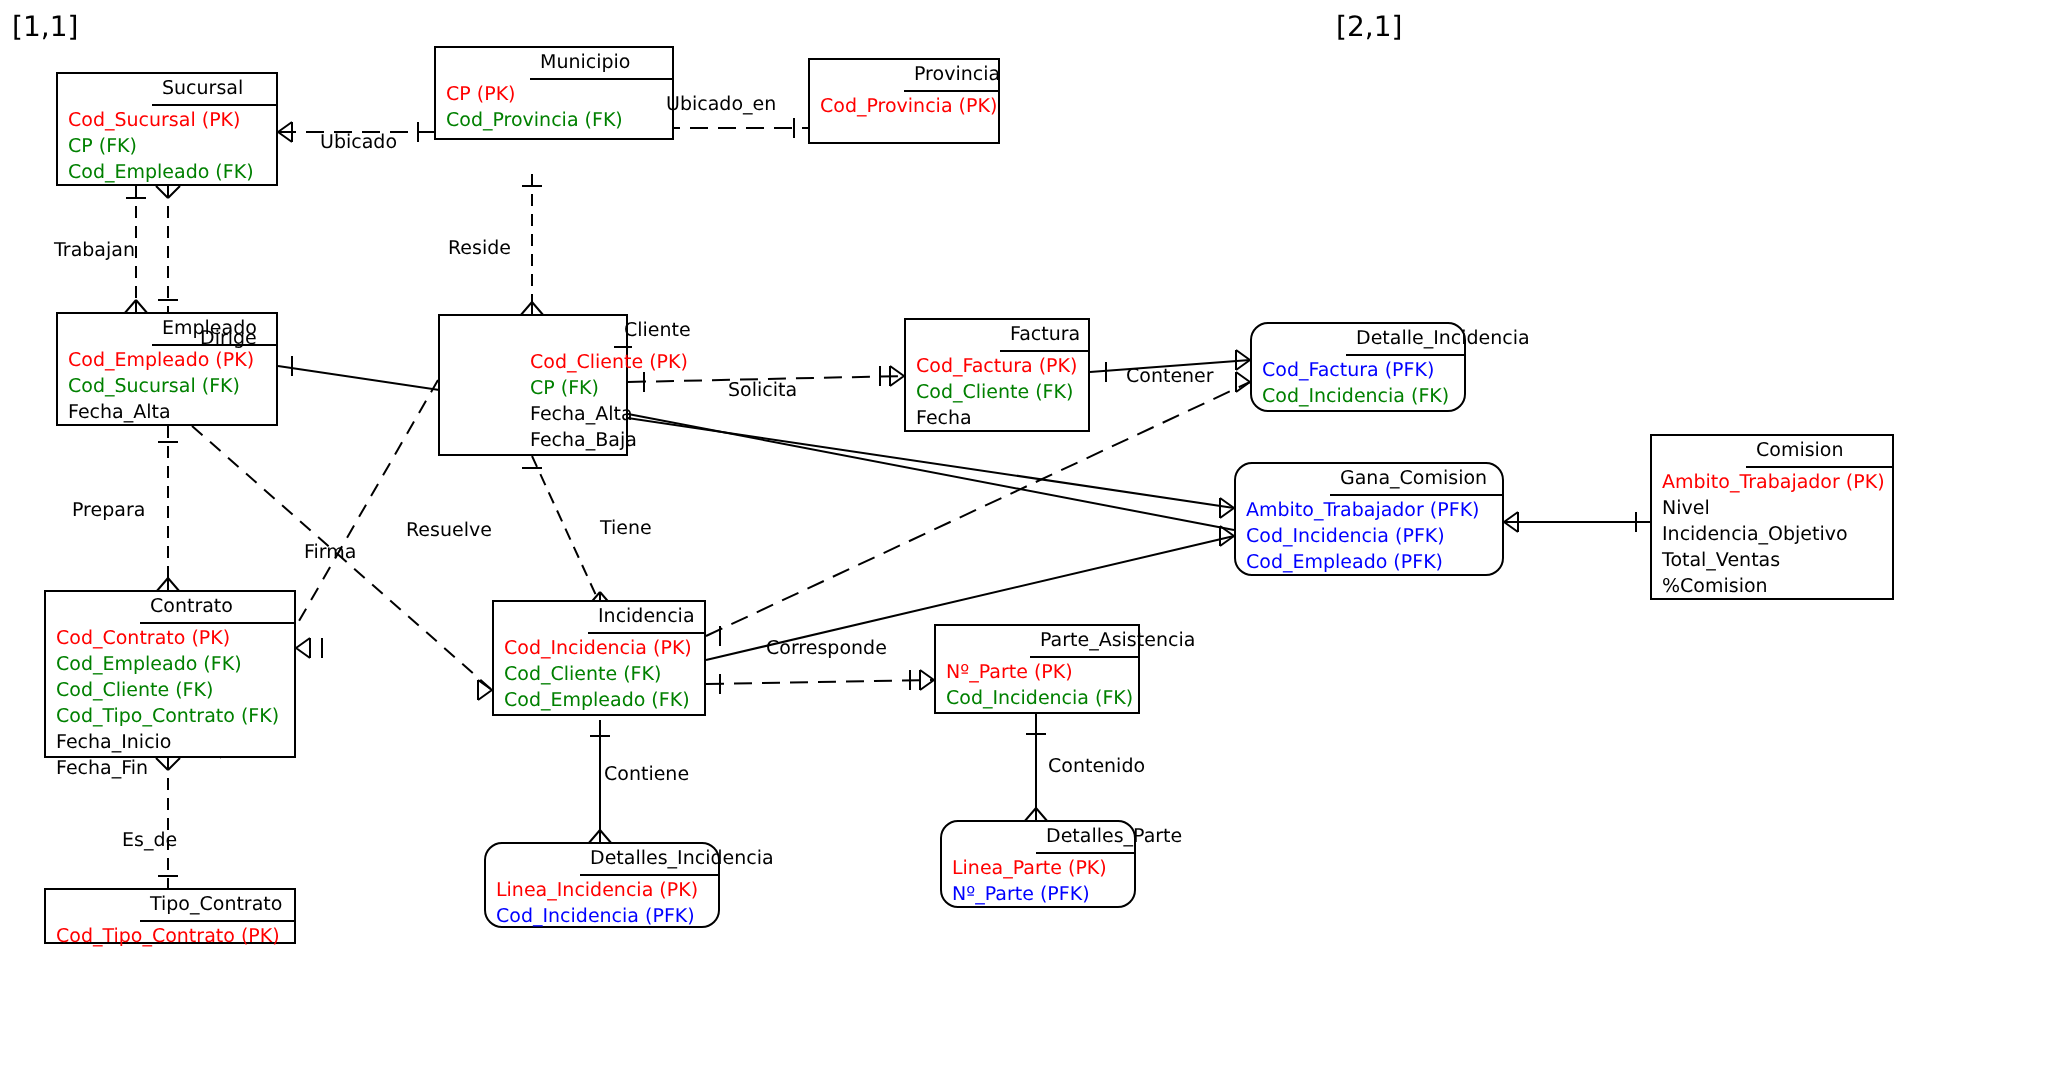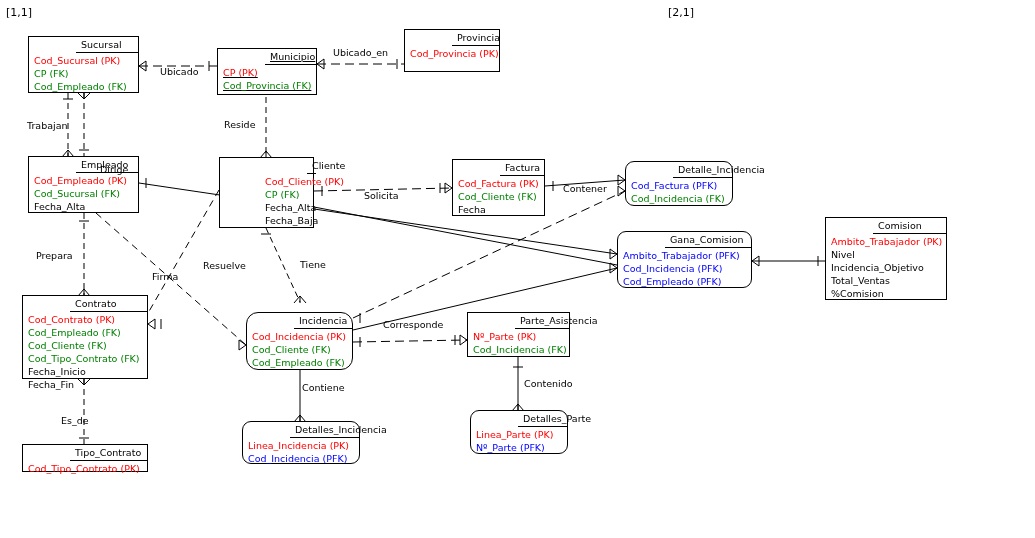--- a/index.html
+++ b/index.html
@@ -10,21 +10,21 @@
   .ent.weak{border-radius:9px;}
   .ent .ttl{font-size:9.5px;line-height:13px;color:#000;padding:1px 4px 1px 5px;border-bottom:1px solid #000;white-space:nowrap;margin-left:47px;}
   .ent.weak .ttl{border-bottom:1px solid #000;}
   .ent .attrs{padding:1px 4px 2px 5px;}
   .ent .attrs div{font-size:9.5px;line-height:13px;white-space:nowrap;}
   .pk{color:#ff0000;}
   .fk{color:#008000;}
   .pfk{color:#0000ff;}
   .plain{color:#000000;}
   .rlabel{position:absolute;font-size:9.5px;line-height:11px;color:#000;white-space:nowrap;background:transparent;}
-  .corner{position:absolute;font-size:11px;color:#000;}
+  .corner{position:absolute;font-size:14px;color:#000;}
 </style>
 </head>
 <body>
 
 <div id="stage">
 
   <svg id="wires" viewBox="0 0 1035 538" xmlns="http://www.w3.org/2000/svg">
     <g stroke="#000" stroke-width="1" fill="none" shape-rendering="geometricPrecision">
 
       <line x1="139" y1="66" x2="217" y2="66" stroke-dasharray="9,5"></line>
@@ -115,21 +115,21 @@
 
   <div id="ent-layer">
       <div class="ent" style="left: 28px; top: 36px; width: 111px; height: 57px;">
         <div class="ttl">Sucursal</div>
         <div class="attrs">
           <div class="pk">Cod_Sucursal (PK)</div>
           <div class="fk">CP (FK)</div>
           <div class="fk">Cod_Empleado (FK)</div>
         </div>
       </div>
-      <div class="ent" style="left: 217px; top: 48px; width: 100px; height: 47px; text-decoration: underline;">
+      <div class="ent" style="left: 217px; top: 23px; width: 120px; height: 47px;">
         <div class="ttl">Municipio</div>
         <div class="attrs">
           <div class="pk">CP (PK)</div>
           <div class="fk">Cod_Provincia (FK)</div>
         </div>
       </div>
       <div class="ent" style="left: 404px; top: 29px; width: 96px; height: 43px;">
         <div class="ttl">Provincia</div>
         <div class="attrs">
           <div class="pk">Cod_Provincia (PK)</div>
@@ -189,21 +189,21 @@
         <div class="ttl">Contrato</div>
         <div class="attrs">
           <div class="pk">Cod_Contrato (PK)</div>
           <div class="fk">Cod_Empleado (FK)</div>
           <div class="fk">Cod_Cliente (FK)</div>
           <div class="fk">Cod_Tipo_Contrato (FK)</div>
           <div class="plain">Fecha_Inicio</div>
           <div class="plain">Fecha_Fin</div>
         </div>
       </div>
-      <div class="ent" style="left: 246px; top: 312px; width: 107px; height: 58px; border-radius: 12px;">
+      <div class="ent" style="left: 246px; top: 300px; width: 107px; height: 58px;">
         <div class="ttl">Incidencia</div>
         <div class="attrs">
           <div class="pk">Cod_Incidencia (PK)</div>
           <div class="fk">Cod_Cliente (FK)</div>
           <div class="fk">Cod_Empleado (FK)</div>
         </div>
       </div>
       <div class="ent" style="left: 467px; top: 312px; width: 103px; height: 45px;">
         <div class="ttl">Parte_Asistencia</div>
         <div class="attrs">

